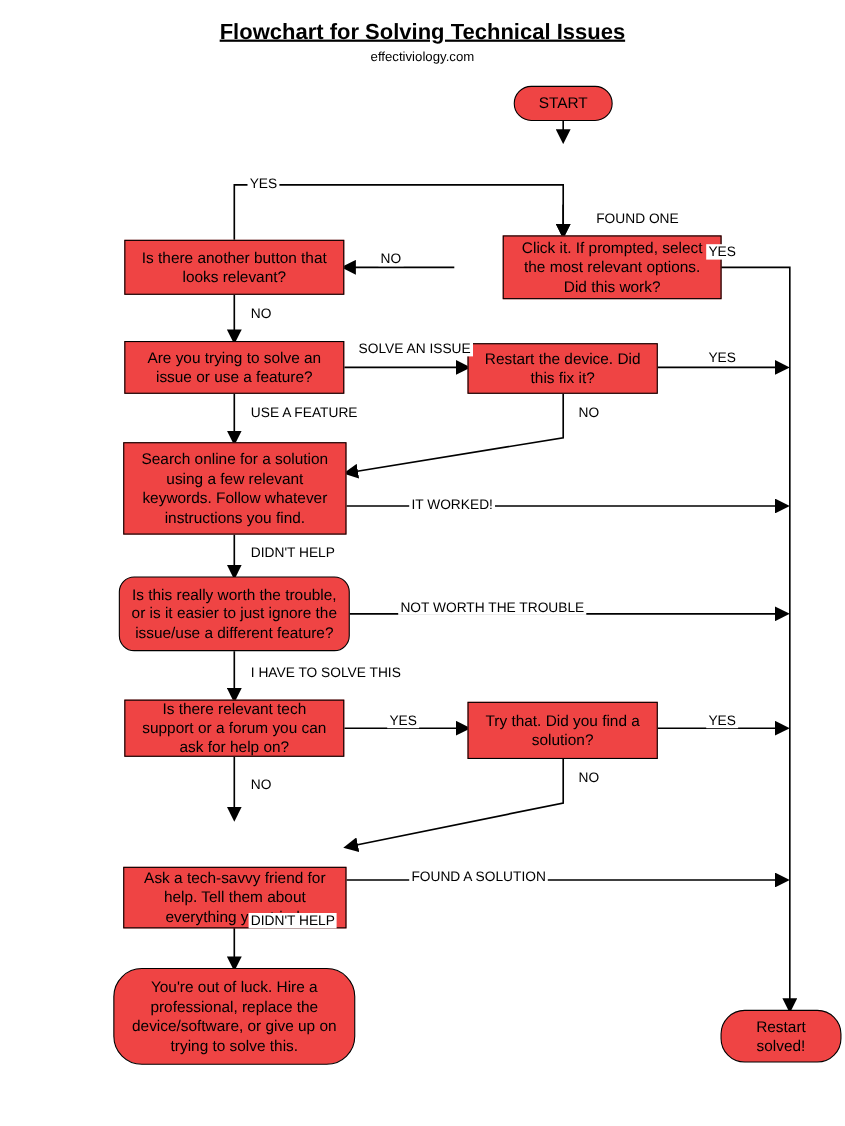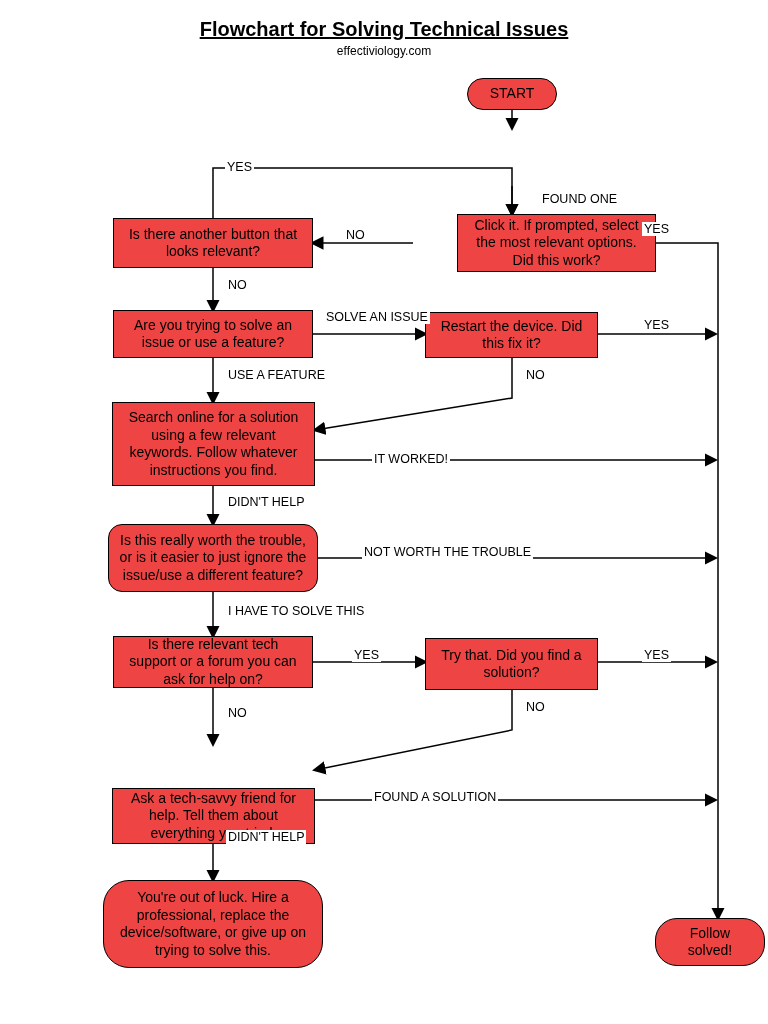--- a/index.html
+++ b/index.html
@@ -167,21 +167,21 @@
 
   <div class="node" style="left:112px; top:788px; width:203px; height:56px;">
     <span>Ask a tech-savvy friend for help. Tell them about everything you tried.</span>
   </div>
 
   <div class="node terminator" style="left:103px; top:880px; width:220px; height:88px; border-radius:26px;">
     <span>You're out of luck. Hire a professional, replace the device/software, or give up on trying to solve this.</span>
   </div>
 
   <div class="node terminator" style="left:655px; top:918px; width:110px; height:48px;">
-    <span>Follow solved!</span>
+    <span>Restart solved!</span>
   </div>
 
   <div class="edge-label" style="left:540px; top:192px;">FOUND ONE</div>
   <div class="edge-label" style="left:642px; top:222px;">YES</div>
   <div class="edge-label" style="left:344px; top:228px;">NO</div>
   <div class="edge-label" style="left:225px; top:160px;">YES</div>
   <div class="edge-label" style="left:226px; top:278px;">NO</div>
   <div class="edge-label" style="left:324px; top:310px;">SOLVE AN ISSUE</div>
   <div class="edge-label" style="left:642px; top:318px;">YES</div>
   <div class="edge-label" style="left:524px; top:368px;">NO</div>

